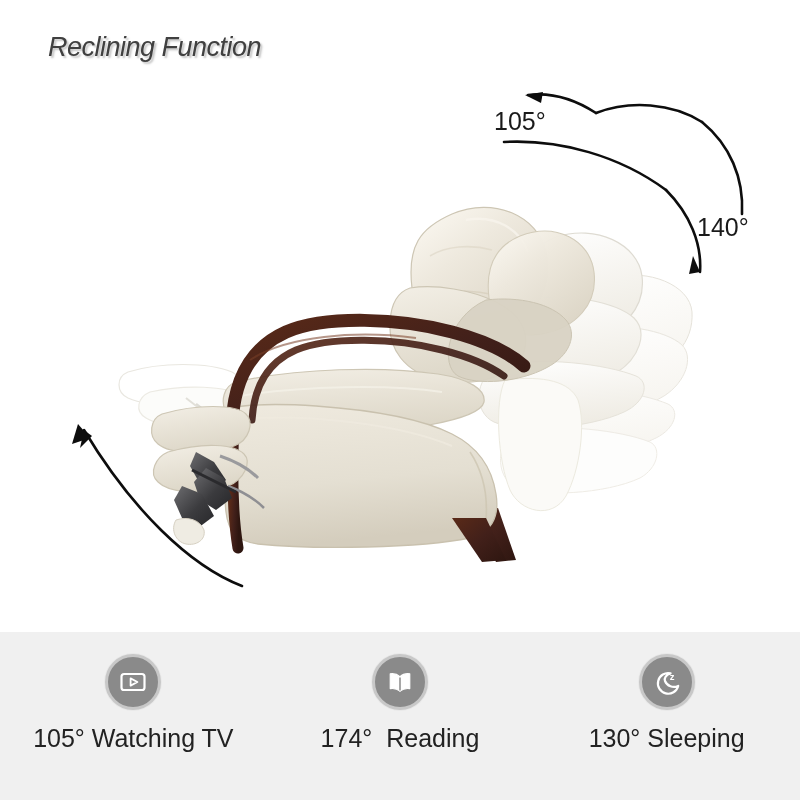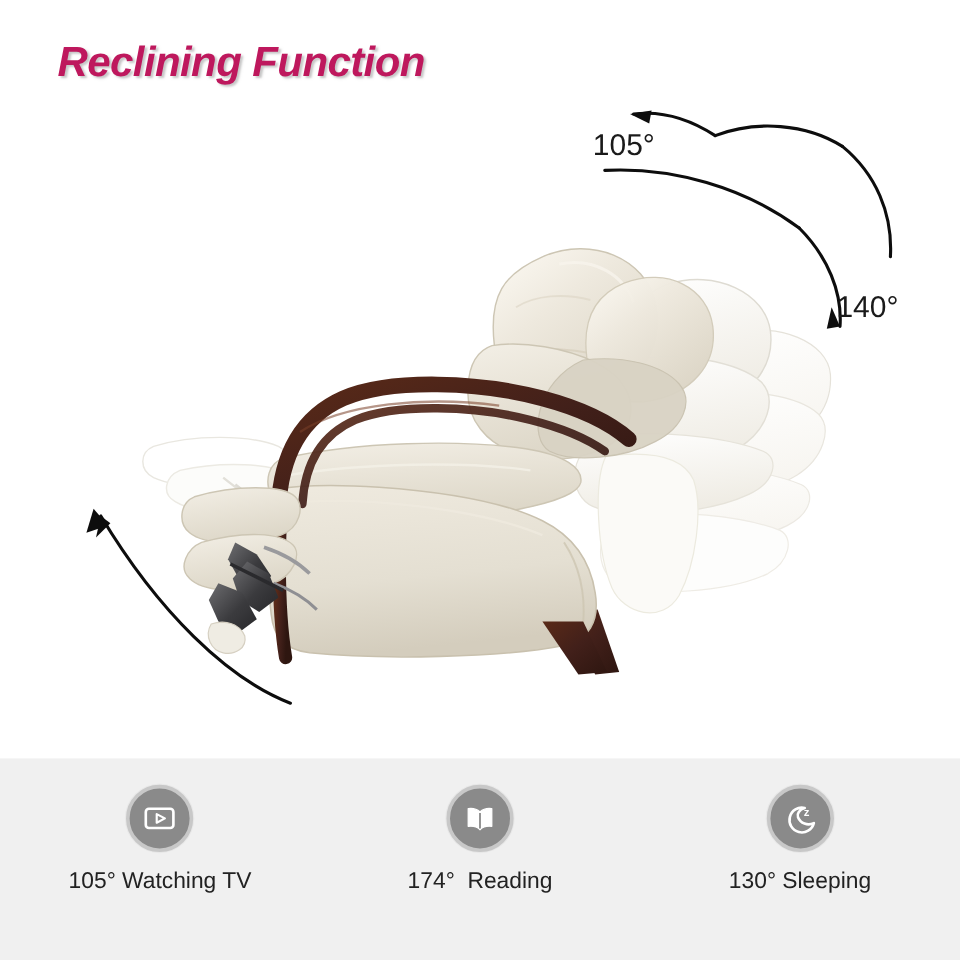--- a/index.html
+++ b/index.html
@@ -13,25 +13,25 @@
   #page {
     position:relative;
     width:800px; height:800px;
     background:#ffffff;
   }
 
   
   #title {
     position:absolute;
     left:48px; top:32px;
-    font-size:35px;
-    font-weight:bold;
+    font-size:27px;
+    font-weight:normal;
     font-style:italic;
     letter-spacing:-0.5px;
-    color:#be185d;
+    color:#404040;
     text-shadow:2px 2px 2px rgba(150,150,150,0.55);
     white-space:nowrap;
   }
 
   
   #hero {
     position:absolute;
     left:0; top:0;
     width:800px; height:632px;
     background:#ffffff;
@@ -41,21 +41,21 @@
   
   .angle-label {
     position:absolute;
     font-size:25px;
     color:#1a1a1a;
     font-weight:400;
     white-space:nowrap;
     letter-spacing:0px;
   }
   #angle-105 { left:494px; top:107px; }
-  #angle-140 { left:697px; top:242px;text-align:center; }
+  #angle-140 { left:697px; top:213px;text-align:center; }
 
   
   #feature-panel {
     position:absolute;
     left:0; top:632px;
     width:800px; height:168px;
     background:#f0f0f0;
     display:flex;
     align-items:flex-start;
     justify-content:space-around;
@@ -73,21 +73,21 @@
     background:#8a8a8a;
     border:3px solid #c8c8c8;
     display:flex;
     align-items:center;
     justify-content:center;
     box-shadow:0 0 0 1px rgba(0,0,0,0.03);
   }
   .feature-icon-wrap svg { display:block; }
   .feature-label {
     margin-top:14px;
-    font-size:19px;
+    font-size:25px;
     color:#222222;
     white-space:pre;
     text-align:center;
   }
 </style>
 </head>
 <body>
 
 <div id="page">
 

